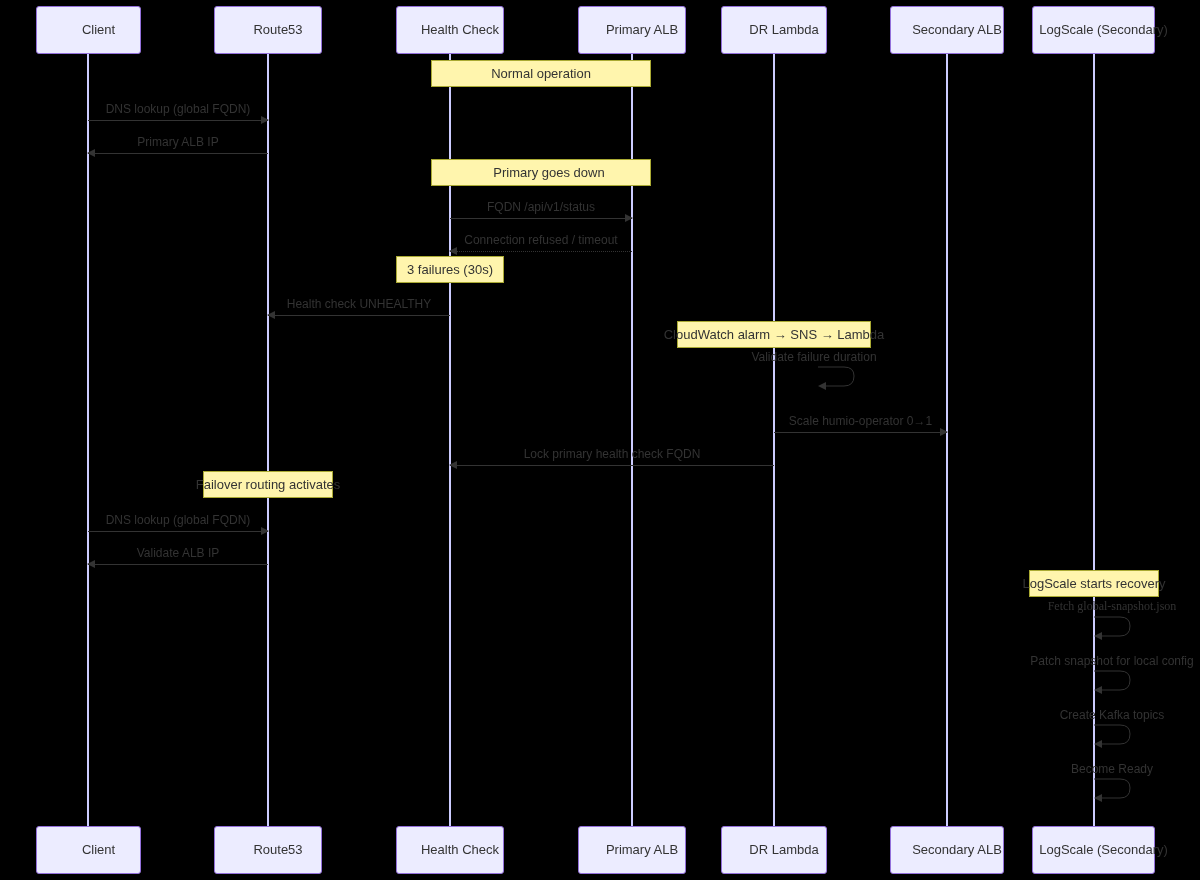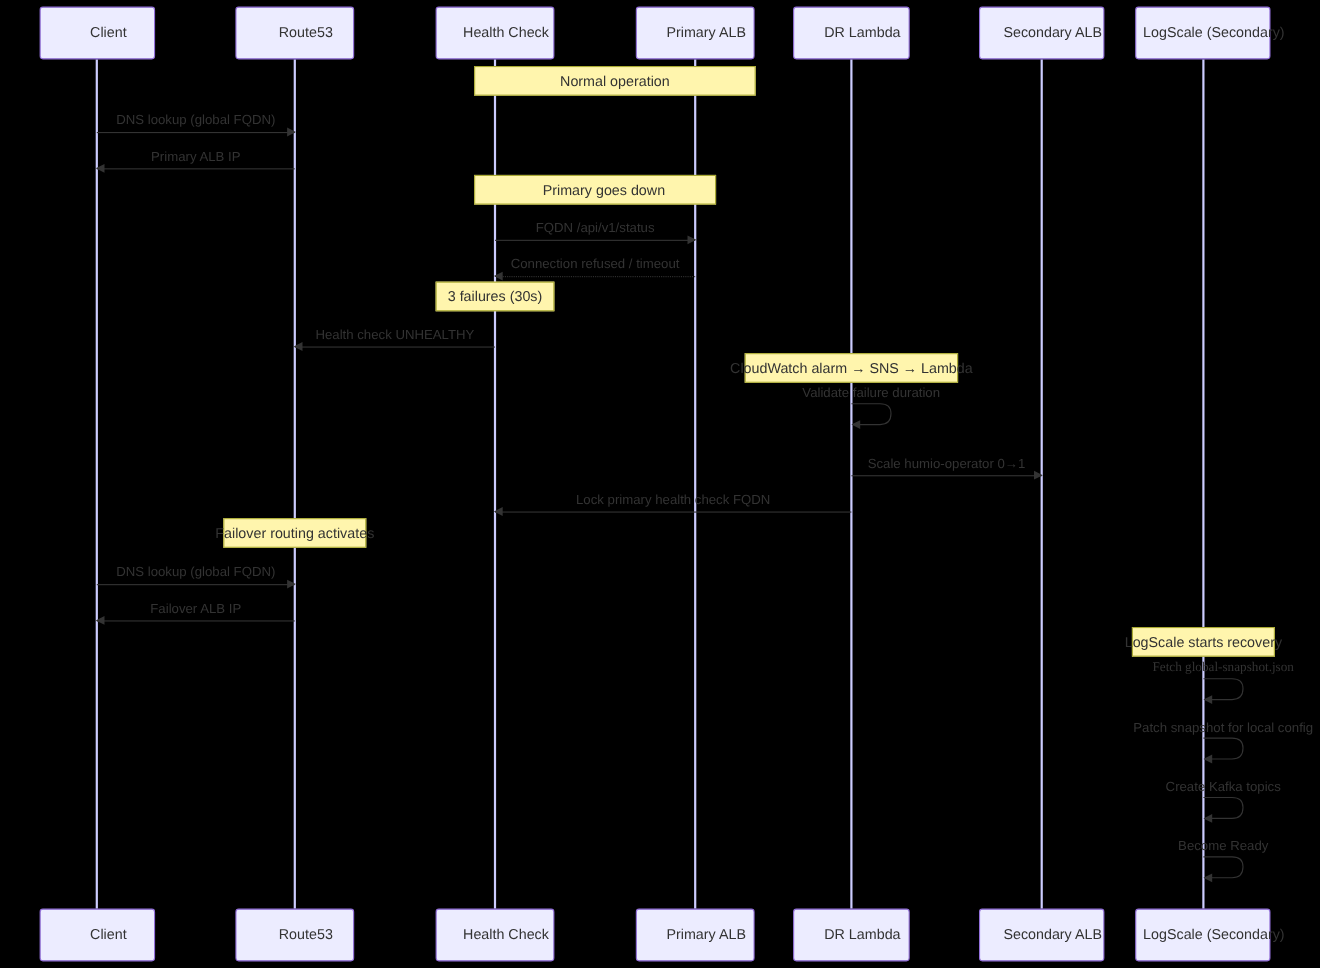--- a/index.html
+++ b/index.html
@@ -154,25 +154,25 @@
         <div class="label">Lock primary health check FQDN</div>
       </div>
       <div class="msg" style="left: 88px; top: 531px; width: 180px;">
         <div class="line"></div>
         <div class="head right"></div>
         <div class="label">DNS lookup (global FQDN)</div>
       </div>
       <div class="msg" style="left: 88px; top: 564px; width: 180px;">
         <div class="line"></div>
         <div class="head left"></div>
-        <div class="label">Failover ALB IP</div>
+        <div class="label">Validate ALB IP</div>
       </div>
     </div>
   <div id="selfloops">
-      <div class="selfloop" style="left: 774px; top: 366px; width: 36px; height: 20px;">
+      <div class="selfloop" style="left: 774px; top: 366px; width: 36px; height: 20px; padding-left: 44px;">
         <svg width="36" height="22">
           <path d="M0,1 L26,1 Q36,1 36,10 Q36,20 26,20 L6,20" fill="none" stroke="#333333" stroke-width="1"></path>
           <polygon points="0,20 8,16 8,24" fill="#333333"></polygon>
         </svg>
         <div class="label">Validate failure duration</div>
       </div>
       <div class="selfloop" style="left: 1094px; top: 616px; width: 36px; height: 20px; font-family: Liberation Serif, serif;">
         <svg width="36" height="22">
           <path d="M0,1 L26,1 Q36,1 36,10 Q36,20 26,20 L6,20" fill="none" stroke="#333333" stroke-width="1"></path>
           <polygon points="0,20 8,16 8,24" fill="#333333"></polygon>
@@ -195,20 +195,20 @@
       </div>
       <div class="selfloop" style="left: 1094px; top: 778px; width: 36px; height: 20px;">
         <svg width="36" height="22">
           <path d="M0,1 L26,1 Q36,1 36,10 Q36,20 26,20 L6,20" fill="none" stroke="#333333" stroke-width="1"></path>
           <polygon points="0,20 8,16 8,24" fill="#333333"></polygon>
         </svg>
         <div class="label">Become Ready</div>
       </div>
     </div>
   <div id="notes">
-      <div class="note" style="left: 431px; top: 60px; width: 256px; height: 27px;">Normal operation</div>
+      <div class="note" style="left: 431px; top: 60px; width: 220px; height: 27px;">Normal operation</div>
       <div class="note" style="left: 431px; top: 159px; width: 220px; height: 27px; padding-left: 16px;">Primary goes down</div>
       <div class="note" style="left: 396px; top: 256px; width: 108px; height: 27px;">3 failures (30s)</div>
       <div class="note" style="left: 677px; top: 321px; width: 194px; height: 27px;">CloudWatch alarm → SNS → Lambda</div>
       <div class="note" style="left: 203px; top: 471px; width: 130px; height: 27px;">Failover routing activates</div>
       <div class="note" style="left: 1029px; top: 570px; width: 130px; height: 27px;">LogScale starts recovery</div>
     </div>
 </div>
 
 </body></html>

